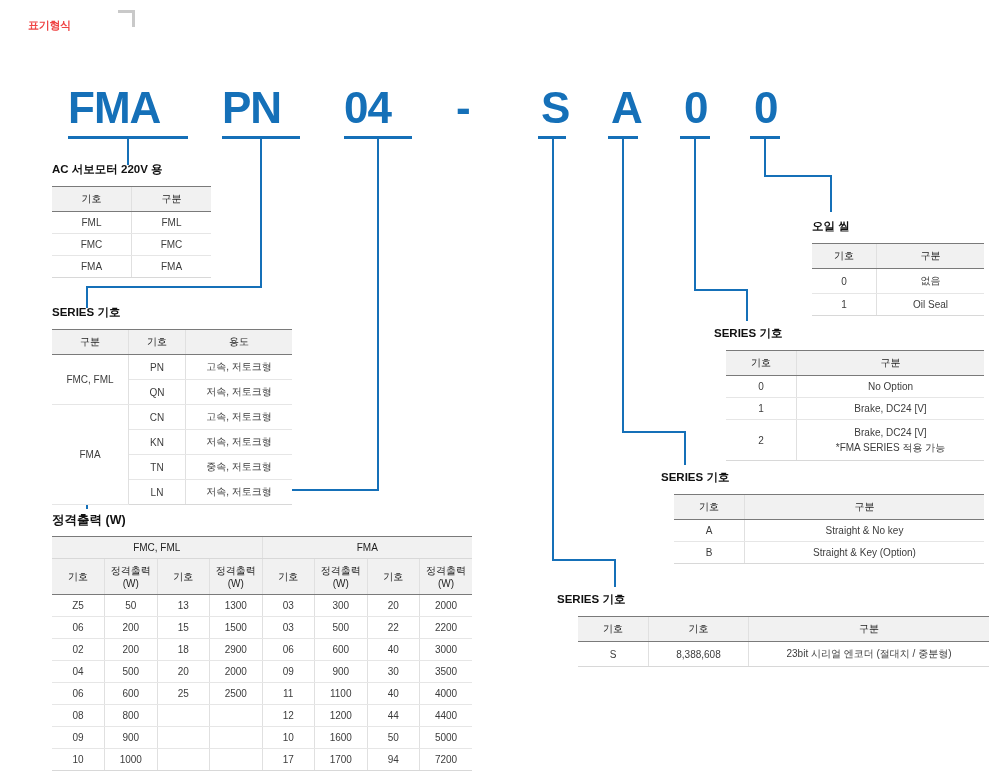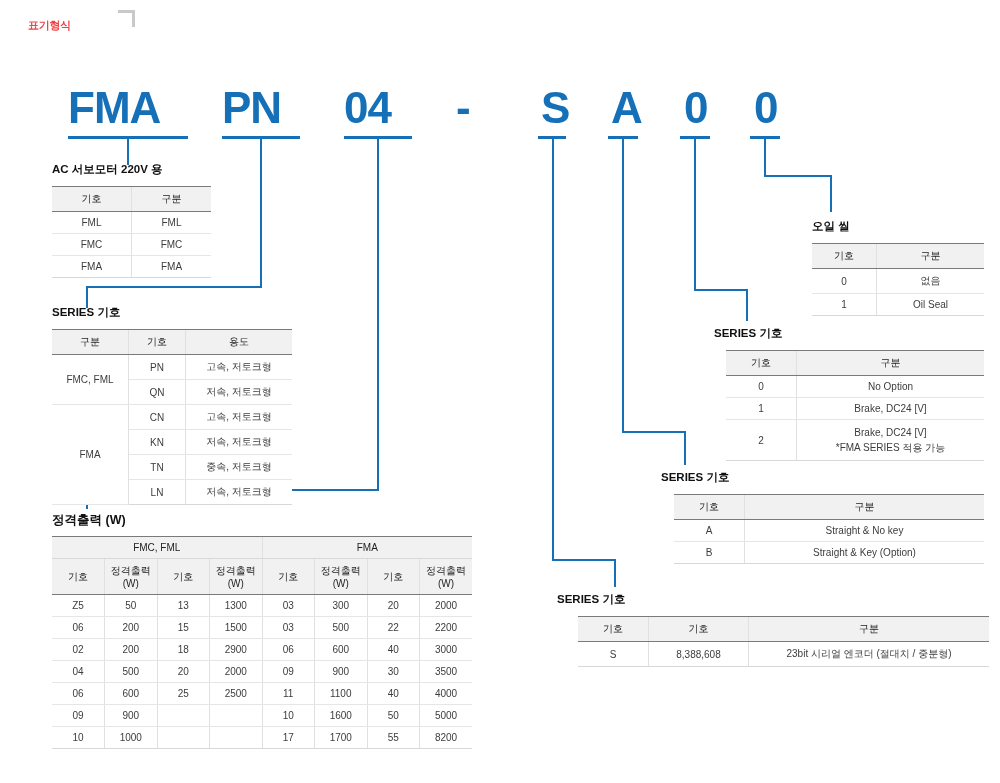--- a/index.html
+++ b/index.html
@@ -219,38 +219,48 @@
         <td>06</td>
         <td class="vsep">600</td>
         <td class="vsep">25</td>
         <td class="vsep">2500</td>
         <td class="vsep">11</td>
         <td class="vsep">1100</td>
         <td class="vsep">40</td>
         <td class="vsep">4000</td>
       </tr>
       <tr>
+        <td>08</td>
+        <td class="vsep">800</td>
+        <td class="vsep"></td>
+        <td class="vsep"></td>
+        <td class="vsep">12</td>
+        <td class="vsep">1200</td>
+        <td class="vsep">44</td>
+        <td class="vsep">4400</td>
+      </tr>
+      <tr>
         <td>09</td>
         <td class="vsep">900</td>
         <td class="vsep"></td>
         <td class="vsep"></td>
         <td class="vsep">10</td>
         <td class="vsep">1600</td>
         <td class="vsep">50</td>
         <td class="vsep">5000</td>
       </tr>
       <tr>
         <td>10</td>
         <td class="vsep">1000</td>
         <td class="vsep"></td>
         <td class="vsep"></td>
         <td class="vsep">17</td>
         <td class="vsep">1700</td>
-        <td class="vsep">55</td>
-        <td class="vsep">8200</td>
+        <td class="vsep">94</td>
+        <td class="vsep">7200</td>
       </tr>
     </tbody>
 </table>
 
 <div class="sec-label" style="left:812px;top:219px;">오일 씰</div>
 <table class="spec" style="left:812px;top:243px;width:163px;">
   <thead>
       <tr>
     <th style="width:60px;">기호</th>
     <th class="vsep" style="width:103px;">구분</th>

